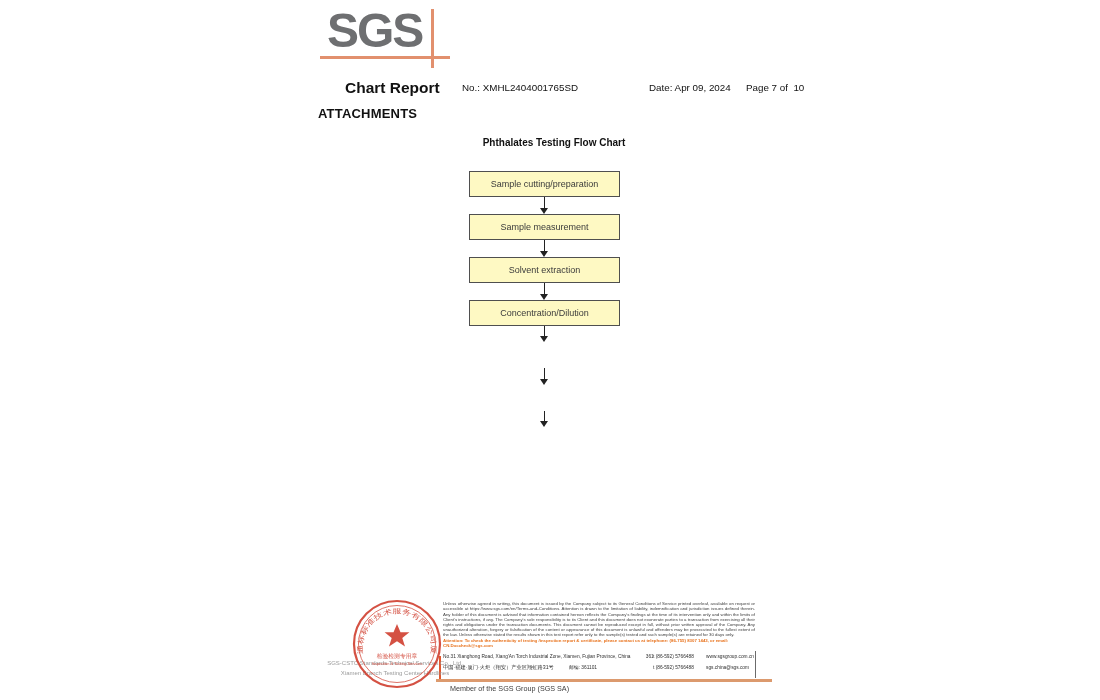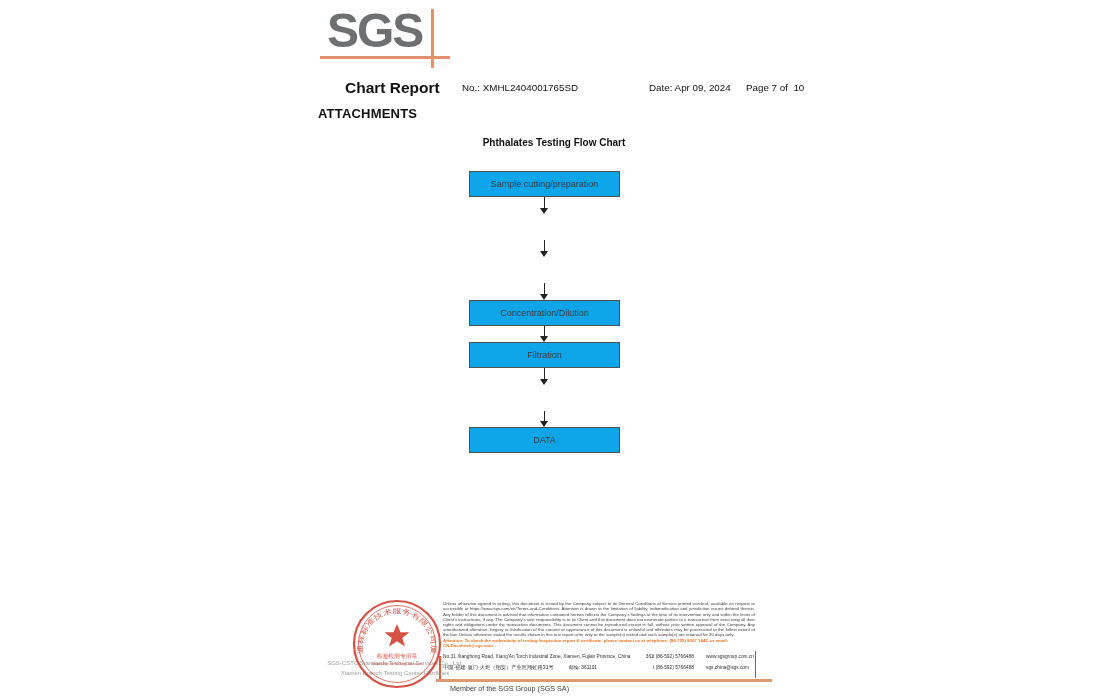--- a/index.html
+++ b/index.html
@@ -20,21 +20,21 @@
   .hdr-date { left: 613px; margin-left: 36px; }
   .hdr-page { left: 732px; margin-left: 14px; }
   .attachments { position: absolute; left: 318px; top: 106px; font-size: 13px; font-weight: bold;
     letter-spacing: 0.2px; color: #111; }
 
   
   .flow-title { position: absolute; left: 429px; top: 127px; width: 250px; text-align: center;
     font-size: 10px; font-weight: bold; color: #111; margin-top: 10px; }
   .flow-box { position: absolute; left: 469px; width: 151px; height: 26px; border: 1px solid #4f4f4f;
     display: flex; align-items: center; justify-content: center; font-size: 9px; color: #3b3b3b;
-    background: #0ea5e9; }
+    background: #fef9c3; }
   .flow-arrow { position: absolute; left: 540px; width: 9px; }
   .flow-arrow .stem { position: absolute; left: 3.8px; top: 0; width: 1.4px; background: #222; }
   .flow-arrow .head { position: absolute; left: 0; width: 0; height: 0;
     border-left: 4.5px solid transparent; border-right: 4.5px solid transparent;
     border-top: 6px solid #222; }
 
   
   .company-lines { position: absolute; left: 320px; top: 658px; width: 300px;
     transform: scale(0.5); transform-origin: 0 0; text-align: center;
     font-size: 12px; line-height: 20px; color: #9b9b9b; z-index: 1; }
@@ -76,48 +76,48 @@
   <div class="attachments">ATTACHMENTS</div>
 
   <div class="flow-title">Phthalates Testing Flow Chart</div>
 
   <div class="flow-box" style="top:171px">Sample cutting/preparation</div>
   <div class="flow-arrow" style="top:197px;height:17px">
     <span class="stem" style="height:11px"></span>
     <span class="head" style="top:11px"></span>
   </div>
 
+  <div class="flow-box" style="top:214px">Sample measurement</div>
   <div class="flow-arrow" style="top:240px;height:17px">
     <span class="stem" style="height:11px"></span>
     <span class="head" style="top:11px"></span>
   </div>
 
+  <div class="flow-box" style="top:257px">Solvent extraction</div>
   <div class="flow-arrow" style="top:283px;height:17px">
     <span class="stem" style="height:11px"></span>
     <span class="head" style="top:11px"></span>
   </div>
 
   <div class="flow-box" style="top:300px">Concentration/Dilution</div>
   <div class="flow-arrow" style="top:326px;height:16px">
     <span class="stem" style="height:10px"></span>
     <span class="head" style="top:10px"></span>
   </div>
 
-  <div class="flow-box" style="top:342px">Filtration</div>
   <div class="flow-arrow" style="top:368px;height:17px">
     <span class="stem" style="height:11px"></span>
     <span class="head" style="top:11px"></span>
   </div>
 
   <div class="flow-arrow" style="top:411px;height:16px">
     <span class="stem" style="height:10px"></span>
     <span class="head" style="top:10px"></span>
   </div>
 
-  <div class="flow-box" style="top:427px">DATA</div>
 
   <div class="company-lines">
     <div>SGS-CSTC Standards Technical Services Co., Ltd.</div>
     <div>Xiamen Branch Testing Center Hardlines</div>
   </div>
 
   <svg class="stamp" viewBox="0 0 92 92">
     <circle cx="46" cy="46" r="43" fill="none" stroke="#cf3a2a" stroke-width="2.2"></circle>
     <circle cx="46" cy="46" r="38.5" fill="none" stroke="#cf3a2a" stroke-width="0.8"></circle>
     <polygon points="46,26 49.5,34.3 58.4,34.3 51.3,39.9 54,48.5 46,43.3 38,48.5 40.7,39.9 33.6,34.3 42.5,34.3" fill="#cf3a2a"></polygon>

